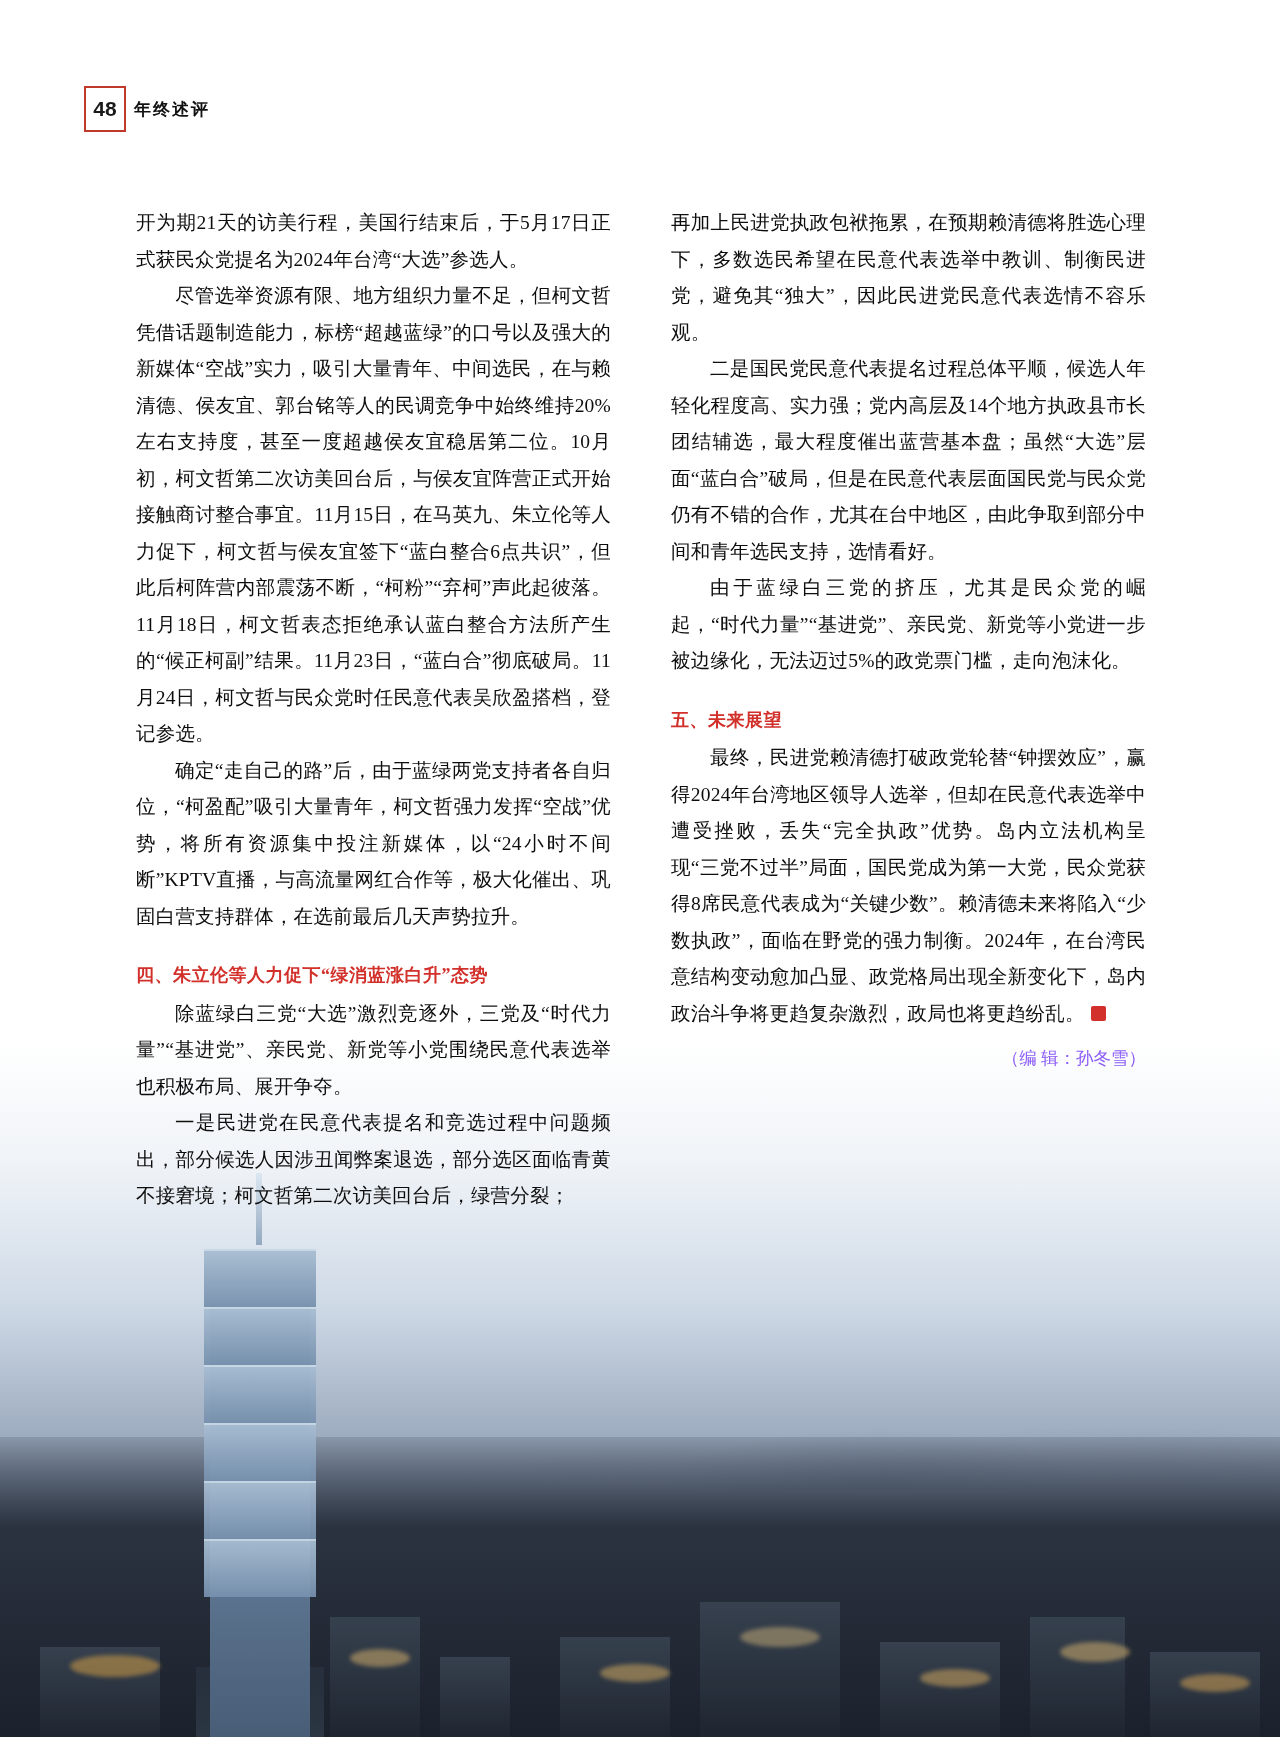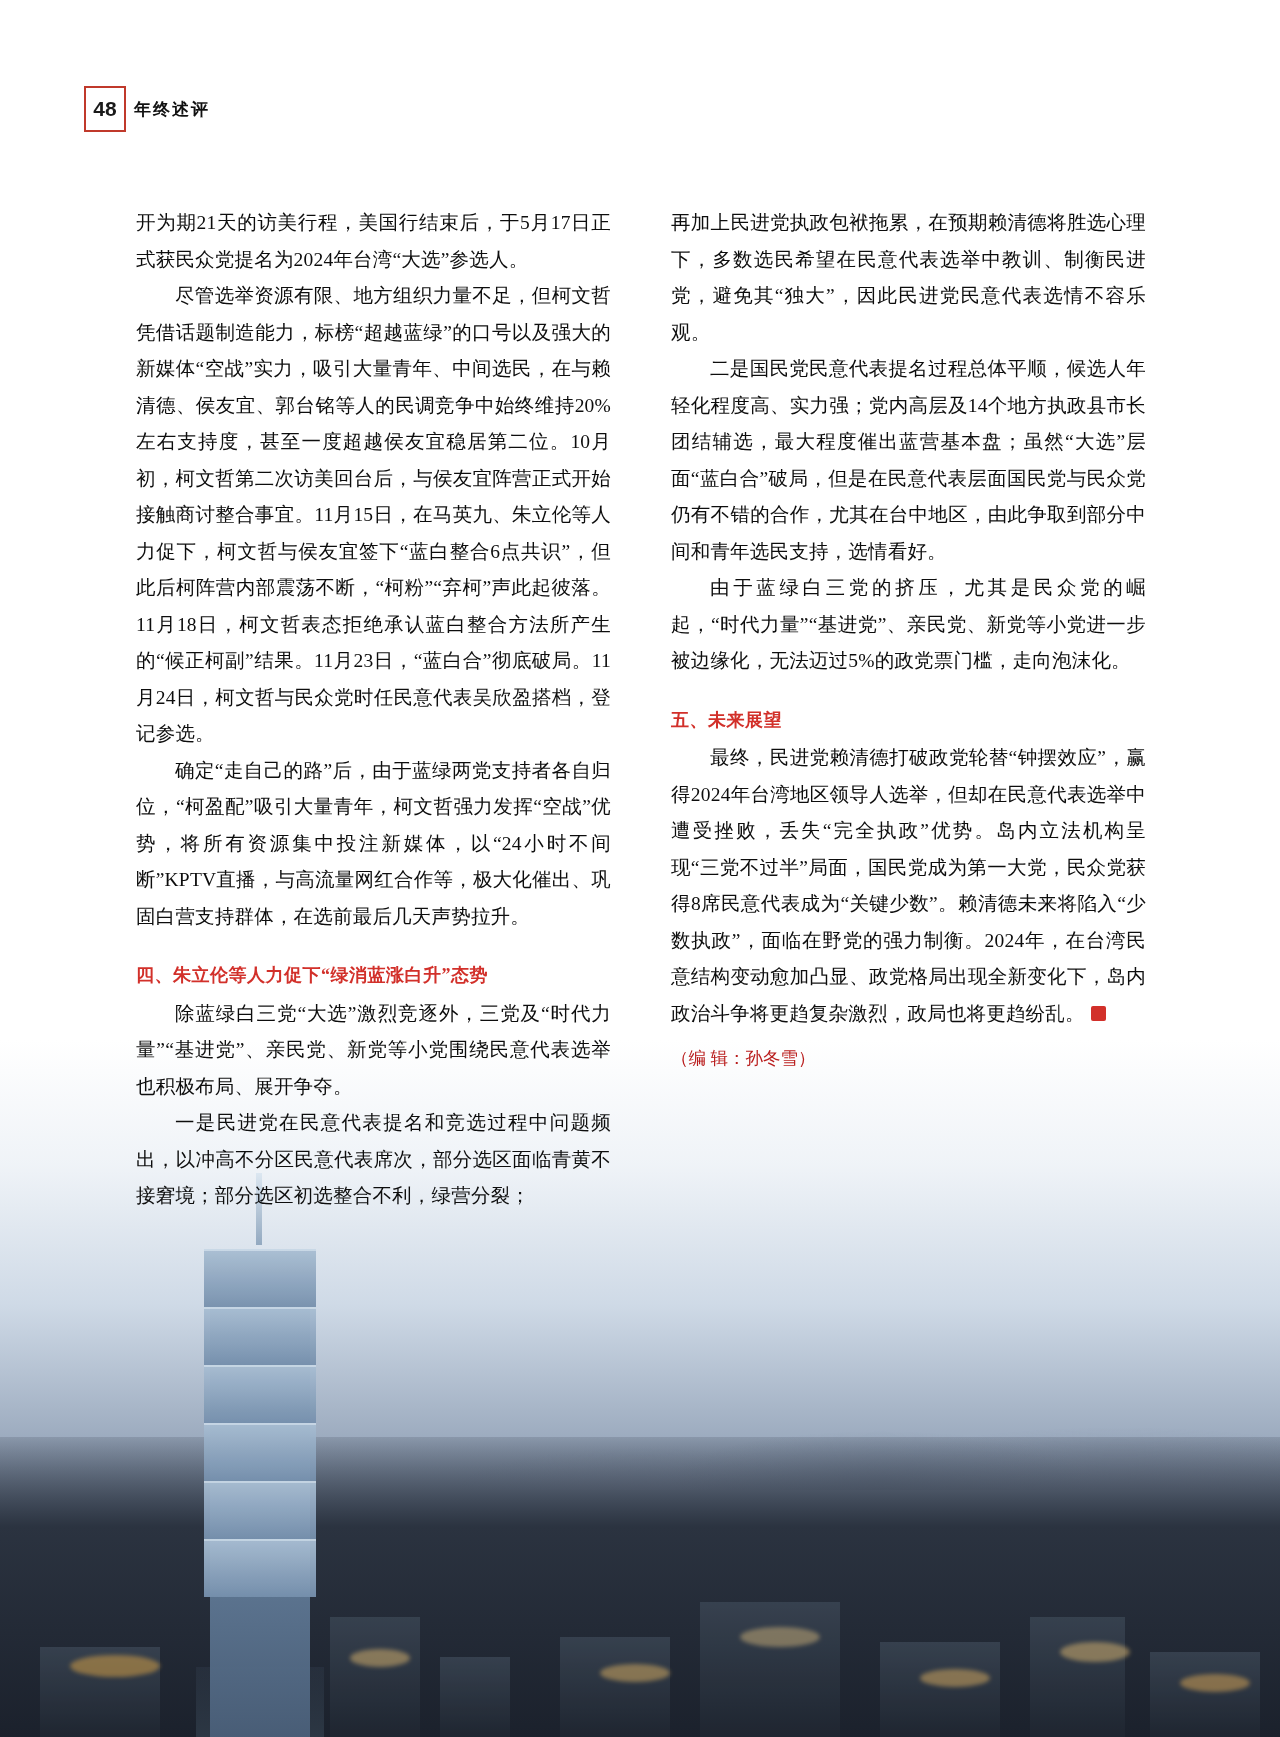--- a/index.html
+++ b/index.html
@@ -82,22 +82,22 @@
     width: 15px;
     height: 15px;
     background: #d2302a;
     border-radius: 2px;
     vertical-align: -1px;
     margin-left: 6px;
   }
   .editor-line {
     margin-top: 14px;
     font-size: 17.5px;
-    text-align: left;
-    color: #b91c1c;
+    text-align: right;
+    color: #8b5cf6;
   }
 
   
   .photo {
     position: absolute;
     left: 0;
     top: 1040px;
     width: 1280px;
     height: 697px;
     overflow: hidden;
@@ -242,21 +242,21 @@
 </div>
 
 <div class="columns">
 
   <div class="col">
     <p class="body">开为期21天的访美行程，美国行结束后，于5月17日正式获民众党提名为2024年台湾“大选”参选人。</p>
     <p class="body indent">尽管选举资源有限、地方组织力量不足，但柯文哲凭借话题制造能力，标榜“超越蓝绿”的口号以及强大的新媒体“空战”实力，吸引大量青年、中间选民，在与赖清德、侯友宜、郭台铭等人的民调竞争中始终维持20%左右支持度，甚至一度超越侯友宜稳居第二位。10月初，柯文哲第二次访美回台后，与侯友宜阵营正式开始接触商讨整合事宜。11月15日，在马英九、朱立伦等人力促下，柯文哲与侯友宜签下“蓝白整合6点共识”，但此后柯阵营内部震荡不断，“柯粉”“弃柯”声此起彼落。11月18日，柯文哲表态拒绝承认蓝白整合方法所产生的“候正柯副”结果。11月23日，“蓝白合”彻底破局。11月24日，柯文哲与民众党时任民意代表吴欣盈搭档，登记参选。</p>
     <p class="body indent">确定“走自己的路”后，由于蓝绿两党支持者各自归位，“柯盈配”吸引大量青年，柯文哲强力发挥“空战”优势，将所有资源集中投注新媒体，以“24小时不间断”KPTV直播，与高流量网红合作等，极大化催出、巩固白营支持群体，在选前最后几天声势拉升。</p>
     <h2 class="subhead">四、朱立伦等人力促下“绿消蓝涨白升”态势</h2>
     <p class="body indent">除蓝绿白三党“大选”激烈竞逐外，三党及“时代力量”“基进党”、亲民党、新党等小党围绕民意代表选举也积极布局、展开争夺。</p>
-    <p class="body indent">一是民进党在民意代表提名和竞选过程中问题频出，以冲高不分区民意代表席次，部分选区面临青黄不接窘境；部分选区初选整合不利，绿营分裂；</p>
+    <p class="body indent">一是民进党在民意代表提名和竞选过程中问题频出，部分候选人因涉丑闻弊案退选，部分选区面临青黄不接窘境；柯文哲第二次访美回台后，绿营分裂；</p>
   </div>
 
   <div class="col">
     <p class="body">再加上民进党执政包袱拖累，在预期赖清德将胜选心理下，多数选民希望在民意代表选举中教训、制衡民进党，避免其“独大”，因此民进党民意代表选情不容乐观。</p>
     <p class="body indent">二是国民党民意代表提名过程总体平顺，候选人年轻化程度高、实力强；党内高层及14个地方执政县市长团结辅选，最大程度催出蓝营基本盘；虽然“大选”层面“蓝白合”破局，但是在民意代表层面国民党与民众党仍有不错的合作，尤其在台中地区，由此争取到部分中间和青年选民支持，选情看好。</p>
     <p class="body indent">由于蓝绿白三党的挤压，尤其是民众党的崛起，“时代力量”“基进党”、亲民党、新党等小党进一步被边缘化，无法迈过5%的政党票门槛，走向泡沫化。</p>
     <h2 class="subhead">五、未来展望</h2>
     <p class="body indent"><span>最终，民进党赖清德打破政党轮替“钟摆效应”，赢得2024年台湾地区领导人选举，但却在民意代表选举中遭受挫败，丢失“完全执政”优势。岛内立法机构呈现“三党不过半”局面，国民党成为第一大党，民众党获得8席民意代表成为“关键少数”。赖清德未来将陷入“少数执政”，面临在野党的强力制衡。2024年，在台湾民意结构变动愈加凸显、政党格局出现全新变化下，岛内政治斗争将更趋复杂激烈，政局也将更趋纷乱。</span><span class="endmark"></span></p>
     <div class="editor-line">（编 辑：孙冬雪）</div>
   </div>

